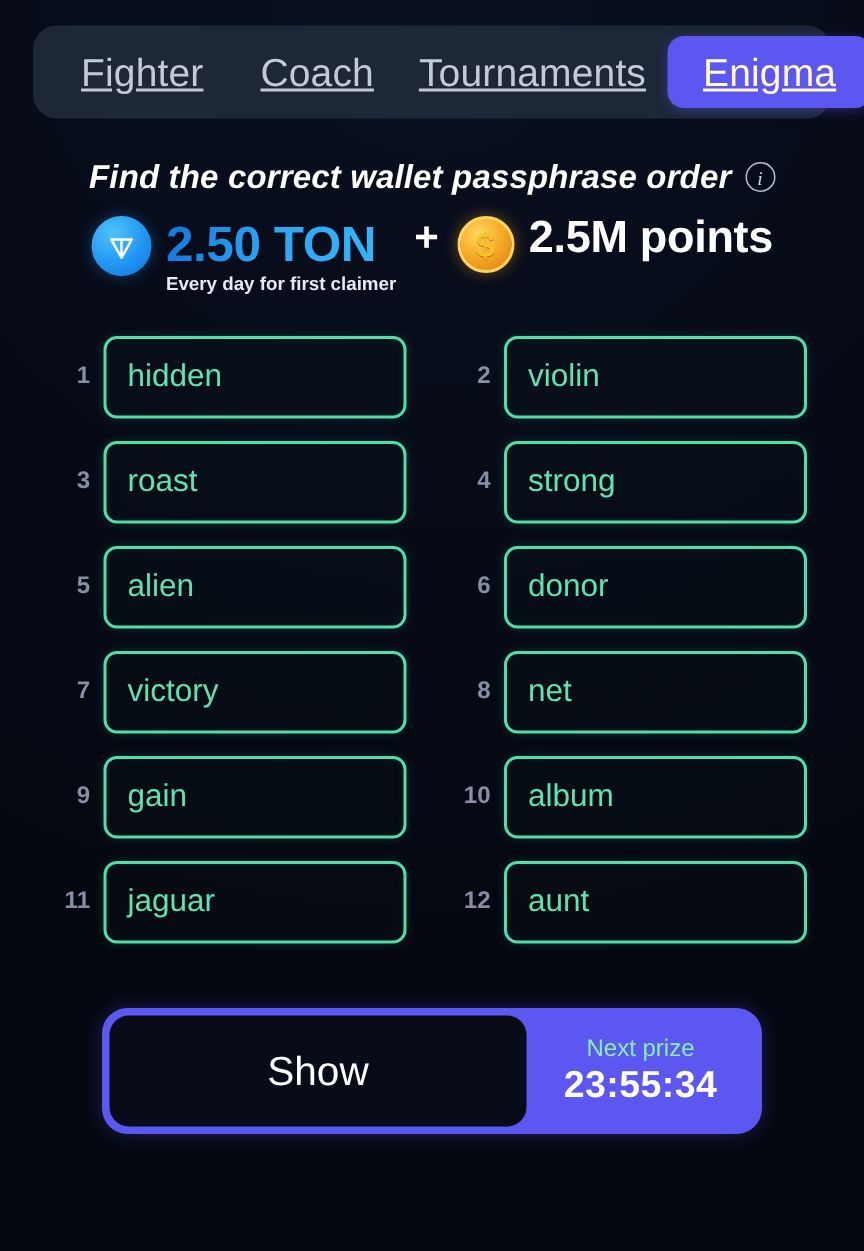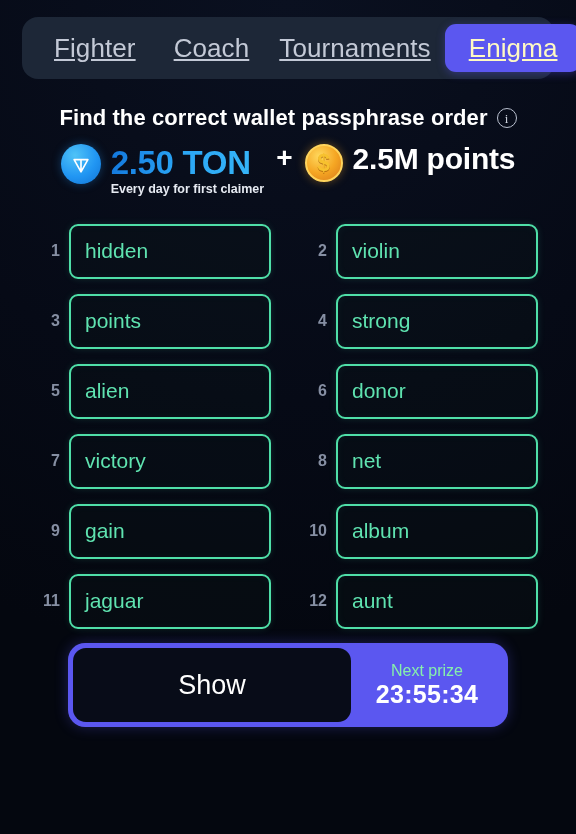--- a/index.html
+++ b/index.html
@@ -68,20 +68,21 @@
   
   .headline {
     margin-top: 26px;
     display: flex;
     align-items: center;
     gap: 9px;
     font-size: 22px;
     font-weight: bold;
     color: #ffffff;
     letter-spacing: 0.1px;
+    font-style: italic;
   }
 
   .info-icon {
     width: 20px;
     height: 20px;
     border: 1.6px solid #b9c0cf;
     border-radius: 50%;
     display: inline-flex;
     align-items: center;
     justify-content: center;
@@ -219,21 +220,21 @@
     font-size: 21px;
     color: #5fe3b0;
     cursor: pointer;
     box-shadow: 0 0 7px rgba(79,223,168,0.15), inset 0 0 8px rgba(79,223,168,0.05);
   }
 
   
   .action-bar {
     position: absolute;
     left: 68px;
-    top: 643px;
+    top: 672px;
     width: 440px;
     height: 84px;
     background: #5b57f0;
     border-radius: 17px;
     display: flex;
     align-items: center;
     padding: 5px;
     box-shadow: 0 0 14px rgba(91,87,240,0.3);
   }
 
@@ -328,21 +329,21 @@
       <div class="cell-index">1</div>
       <div class="word-box">hidden</div>
     </div>
     <div class="cell">
       <div class="cell-index">2</div>
       <div class="word-box">violin</div>
     </div>
 
     <div class="cell">
       <div class="cell-index">3</div>
-      <div class="word-box">points</div>
+      <div class="word-box">roast</div>
     </div>
     <div class="cell">
       <div class="cell-index">4</div>
       <div class="word-box">strong</div>
     </div>
 
     <div class="cell">
       <div class="cell-index">5</div>
       <div class="word-box">alien</div>
     </div>

